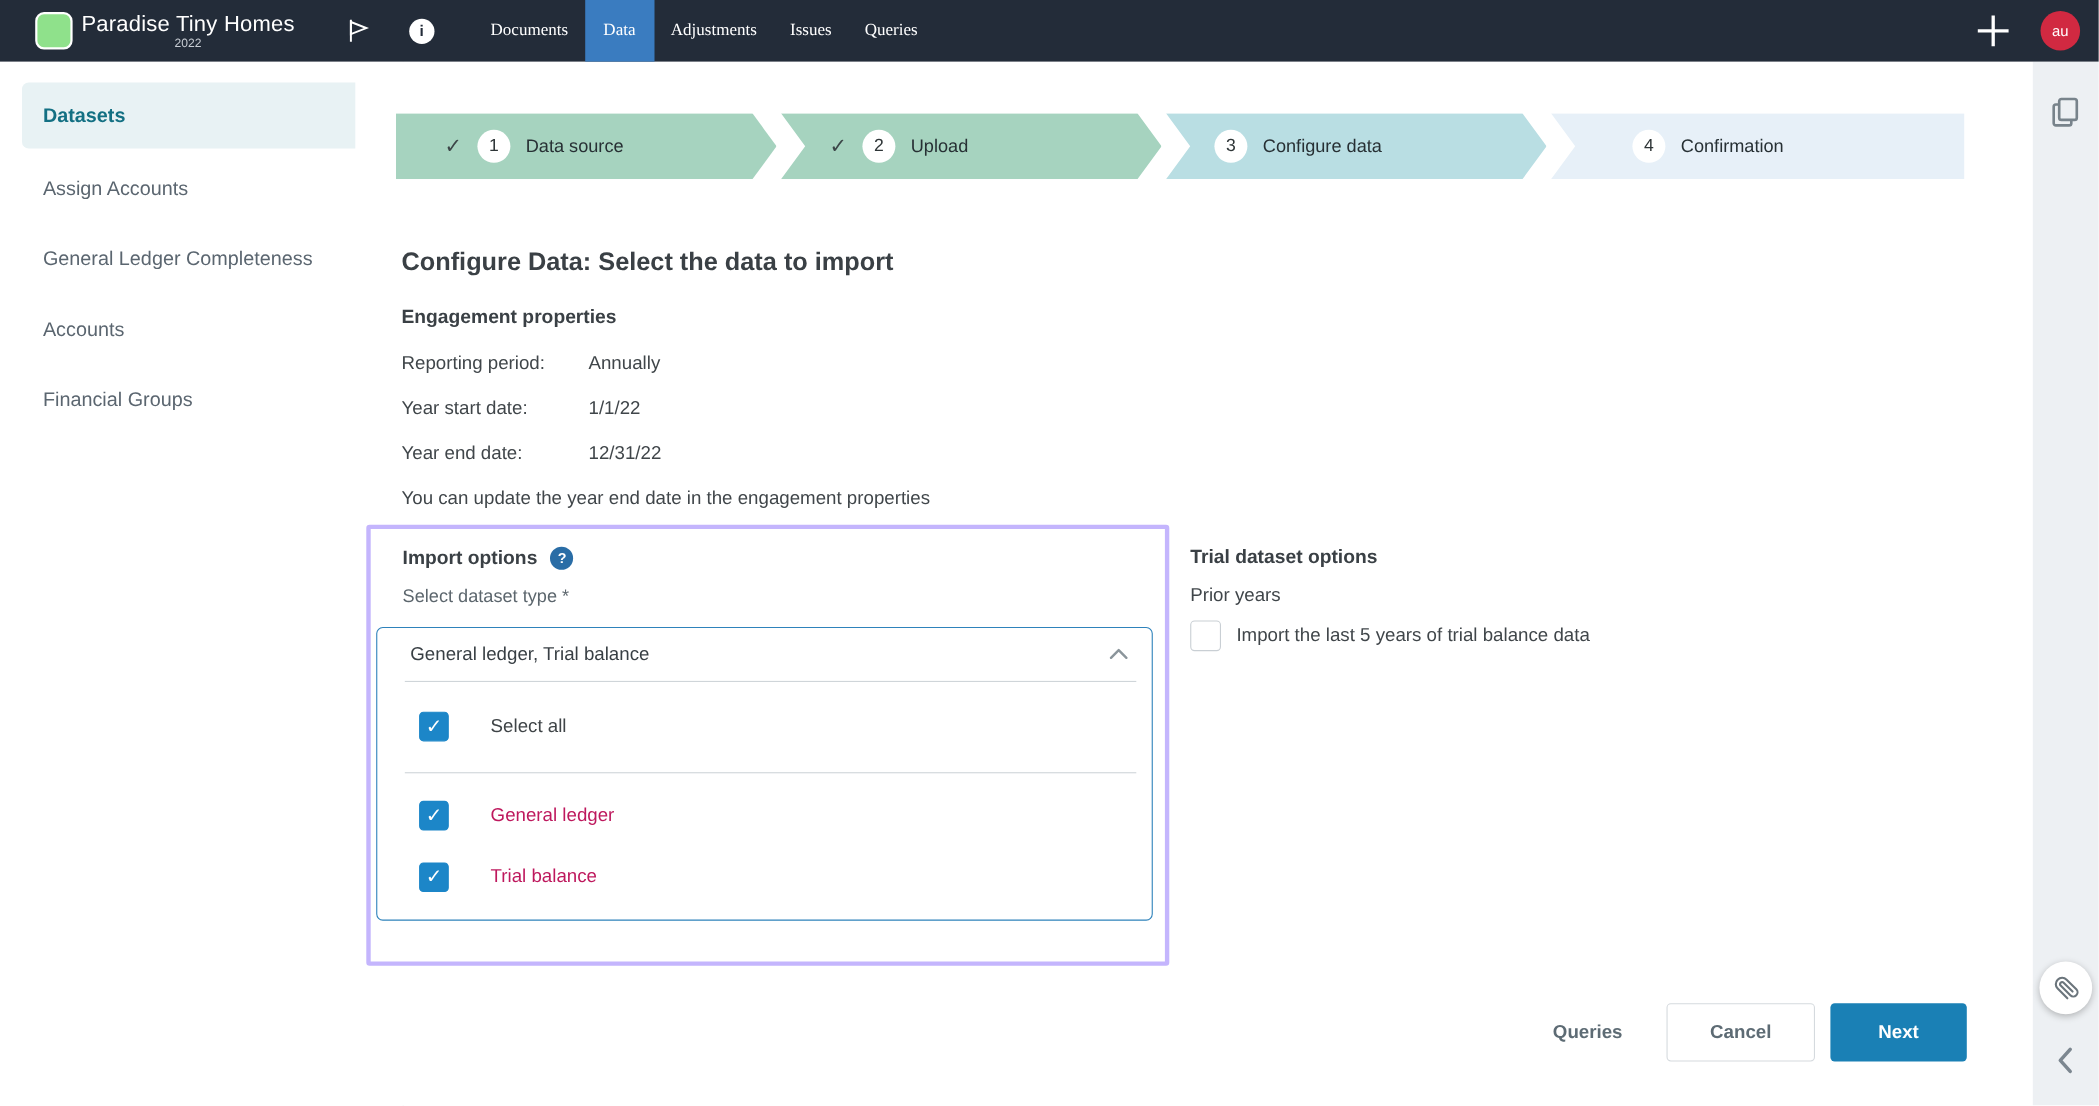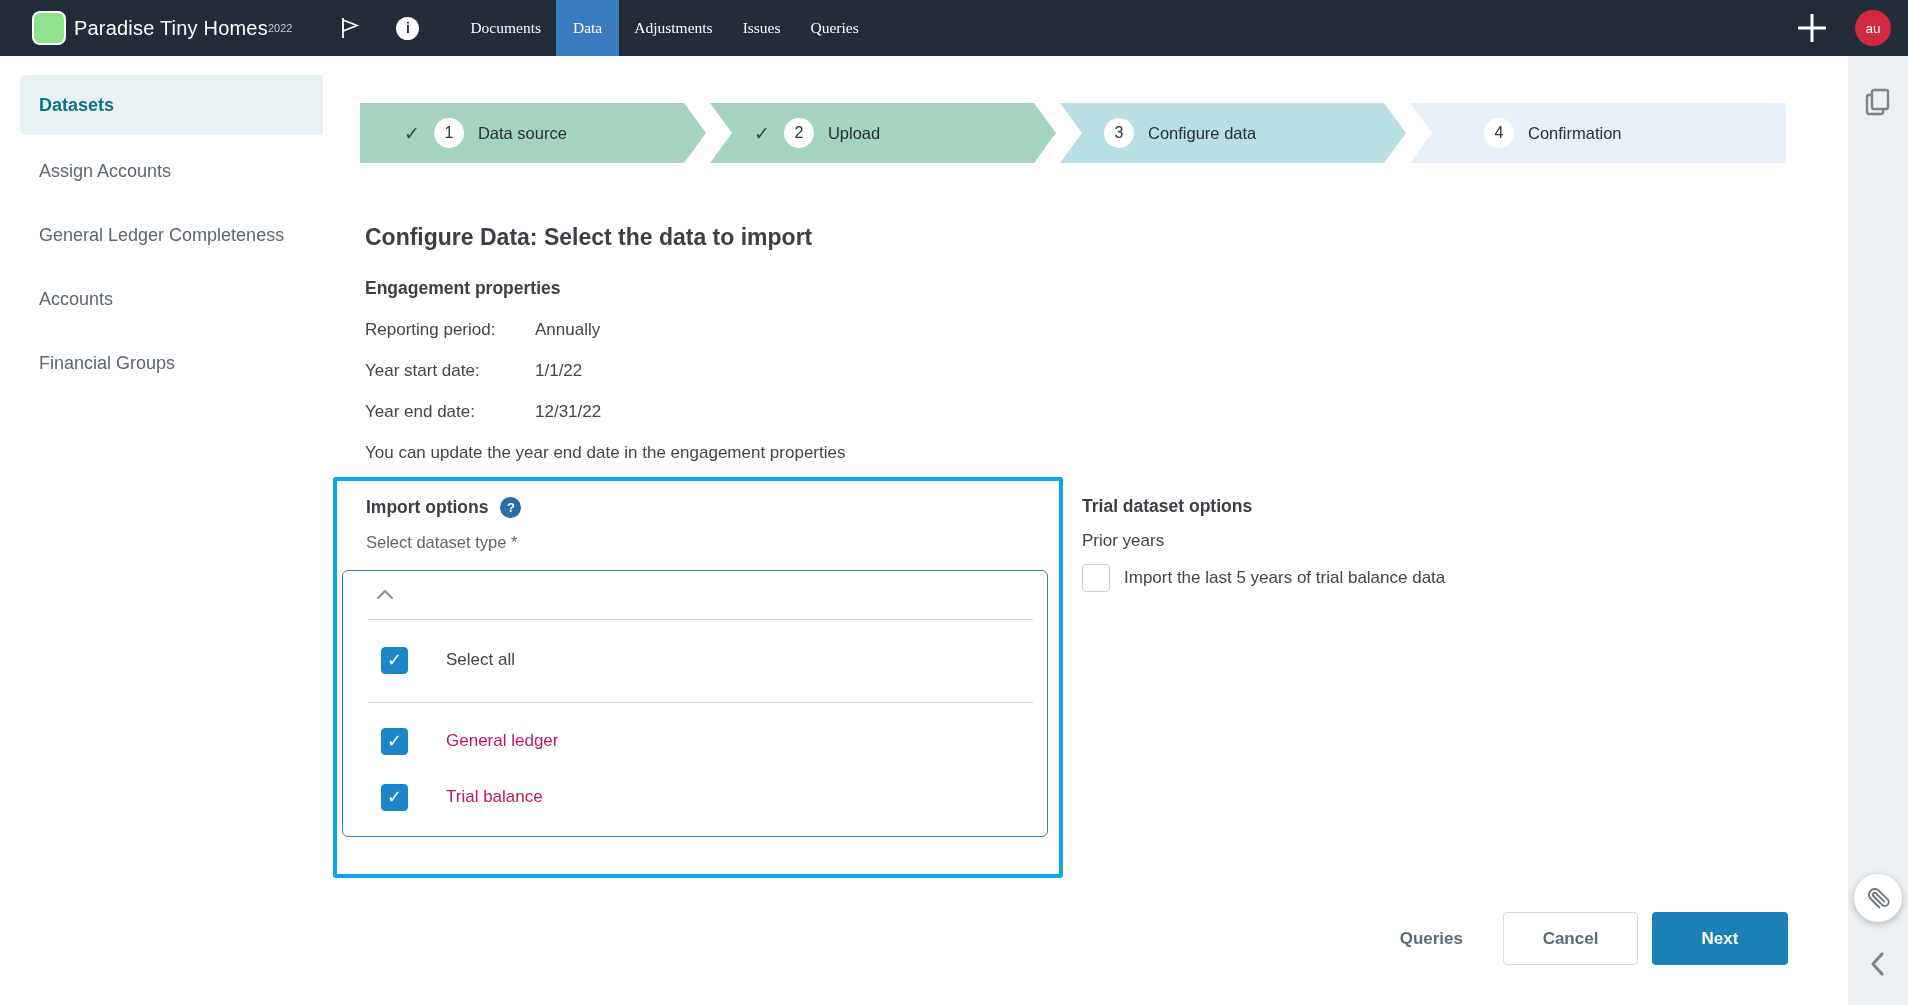--- a/index.html
+++ b/index.html
@@ -7,21 +7,21 @@
   body {
     font-family:"Liberation Sans","DejaVu Sans",sans-serif;
     background:#ffffff; position:relative; overflow:hidden; color:#40464a;
   }
 
   
   .navbar { position:absolute; left:0; top:0; width:1908px; height:56px;
     background:#232c39; display:flex; align-items:center; z-index:20; }
   .logo { width:34px; height:34px; border-radius:8px; background:#8fe18b;
     border:2px solid #ffffff; margin-left:32px; flex:0 0 auto; }
-  .title-block { margin-left:8px; display:flex; flex-direction:row; align-items:center; }
+  .title-block { margin-left:8px; display:flex; flex-direction:column; align-items:center; }
   .app-title { color:#ffffff; font-size:20px; font-weight:400; letter-spacing:0.2px; line-height:24px; }
   .app-year { color:#c7ccd3; font-size:11px; line-height:12px; }
   .nav-icon-btn { display:flex; align-items:center; justify-content:center; cursor:pointer; }
   .flag-btn { margin-left:46px; }
   .info-btn { margin-left:34px; width:23px; height:23px; border-radius:50%;
     background:#ffffff; color:#232c39; font-weight:700; font-size:14px; }
   .nav-links { display:flex; align-items:stretch; height:56px; margin-left:36px; }
   .nav-item { display:flex; align-items:center; padding:0 15px; color:#ffffff;
     font-size:15.5px; cursor:pointer;font-family:Liberation Serif, serif; }
   .nav-item.active { background:#3a7cc0; padding:0 17px; }
@@ -69,21 +69,21 @@
 
   .h1 { position:absolute; left:42px; top:168px; font-size:23px; font-weight:700; color:#3a4045; }
   .sec-head { font-size:17.5px; font-weight:700; color:#3a4045; }
   .eng-head { position:absolute; left:42px; top:222px; }
   .eng-row { position:absolute; left:42px; display:flex; font-size:17px; color:#40464a; }
   .eng-row .lbl { width:170px; }
   .eng-note { position:absolute; left:42px; top:387px; font-size:17px; color:#40464a; }
 
   
   .redbox { position:absolute; left:10px; top:421px; width:730px; height:401px;
-    border:4px solid #0ea5e9; border-radius:3px; }
+    border:4px solid #c4b5fd; border-radius:3px; }
   .imp-head { position:absolute; left:29px; top:16px; display:flex; align-items:center; }
   .help-icon { width:21px; height:21px; border-radius:50%; background:#2a6da6; color:#ffffff;
     font-size:13px; font-weight:700; display:flex; align-items:center; justify-content:center;
     margin-left:12px; cursor:pointer; }
   .imp-sub { position:absolute; left:29px; top:52px; font-size:16.5px; color:#5c666d; }
 
   
   .dropdown { position:absolute; left:5px; top:89px; width:706px; height:267px;
     border:1.5px solid #2e82bb; border-radius:6px; background:#ffffff; }
   .dd-value-row { height:48px; display:flex; align-items:center; padding:0 18px 0 30px; cursor:pointer; }
@@ -110,21 +110,21 @@
   .tb-row { margin-top:13px; display:flex; align-items:center; }
   .tb-row .cb { width:28px; height:28px; }
   .tb-label { margin-left:14px; font-size:17px; color:#40464a; }
 
   
   .footer { position:absolute; right:60px; top:856px; display:flex; align-items:center; gap:14px; }
   .btn { height:53px; display:flex; align-items:center; justify-content:center;
     font-size:17px; font-weight:700; border-radius:4px; cursor:pointer; }
   .btn-text { color:#5d6b74; padding:0 26px; }
   .btn-outline { width:135px; background:#ffffff; border:1px solid #d5dade; color:#5d6b74; }
-  .btn-primary { width:136px; background:#1a80b5; color:#ffffff; }
+  .btn-primary { width:124px; background:#1a80b5; color:#ffffff; }
 
   svg { display:block; }
 </style>
 </head>
 <body>
 
 <header class="navbar">
   <div class="logo"></div>
   <div class="title-block">
     <span class="app-title">Paradise Tiny Homes</span>
@@ -211,20 +211,21 @@
 
   <div class="redbox">
     <div class="imp-head">
       <span class="sec-head">Import options</span>
       <span class="help-icon">?</span>
     </div>
     <div class="imp-sub">Select dataset type *</div>
 
     <div class="dropdown">
       <div class="dd-value-row">
+        <span class="dd-value">General ledger, Trial balance</span>
         <span>
           <svg width="24" height="24" viewBox="0 0 24 24" fill="none" stroke="#8b959b" stroke-width="2.2" stroke-linecap="round" stroke-linejoin="round">
             <polyline points="5,15 12,8 19,15"></polyline>
           </svg>
         </span>
       </div>
       <div class="dd-divider"></div>
 
       <div class="dd-row r1">
         <span class="cb checked">

